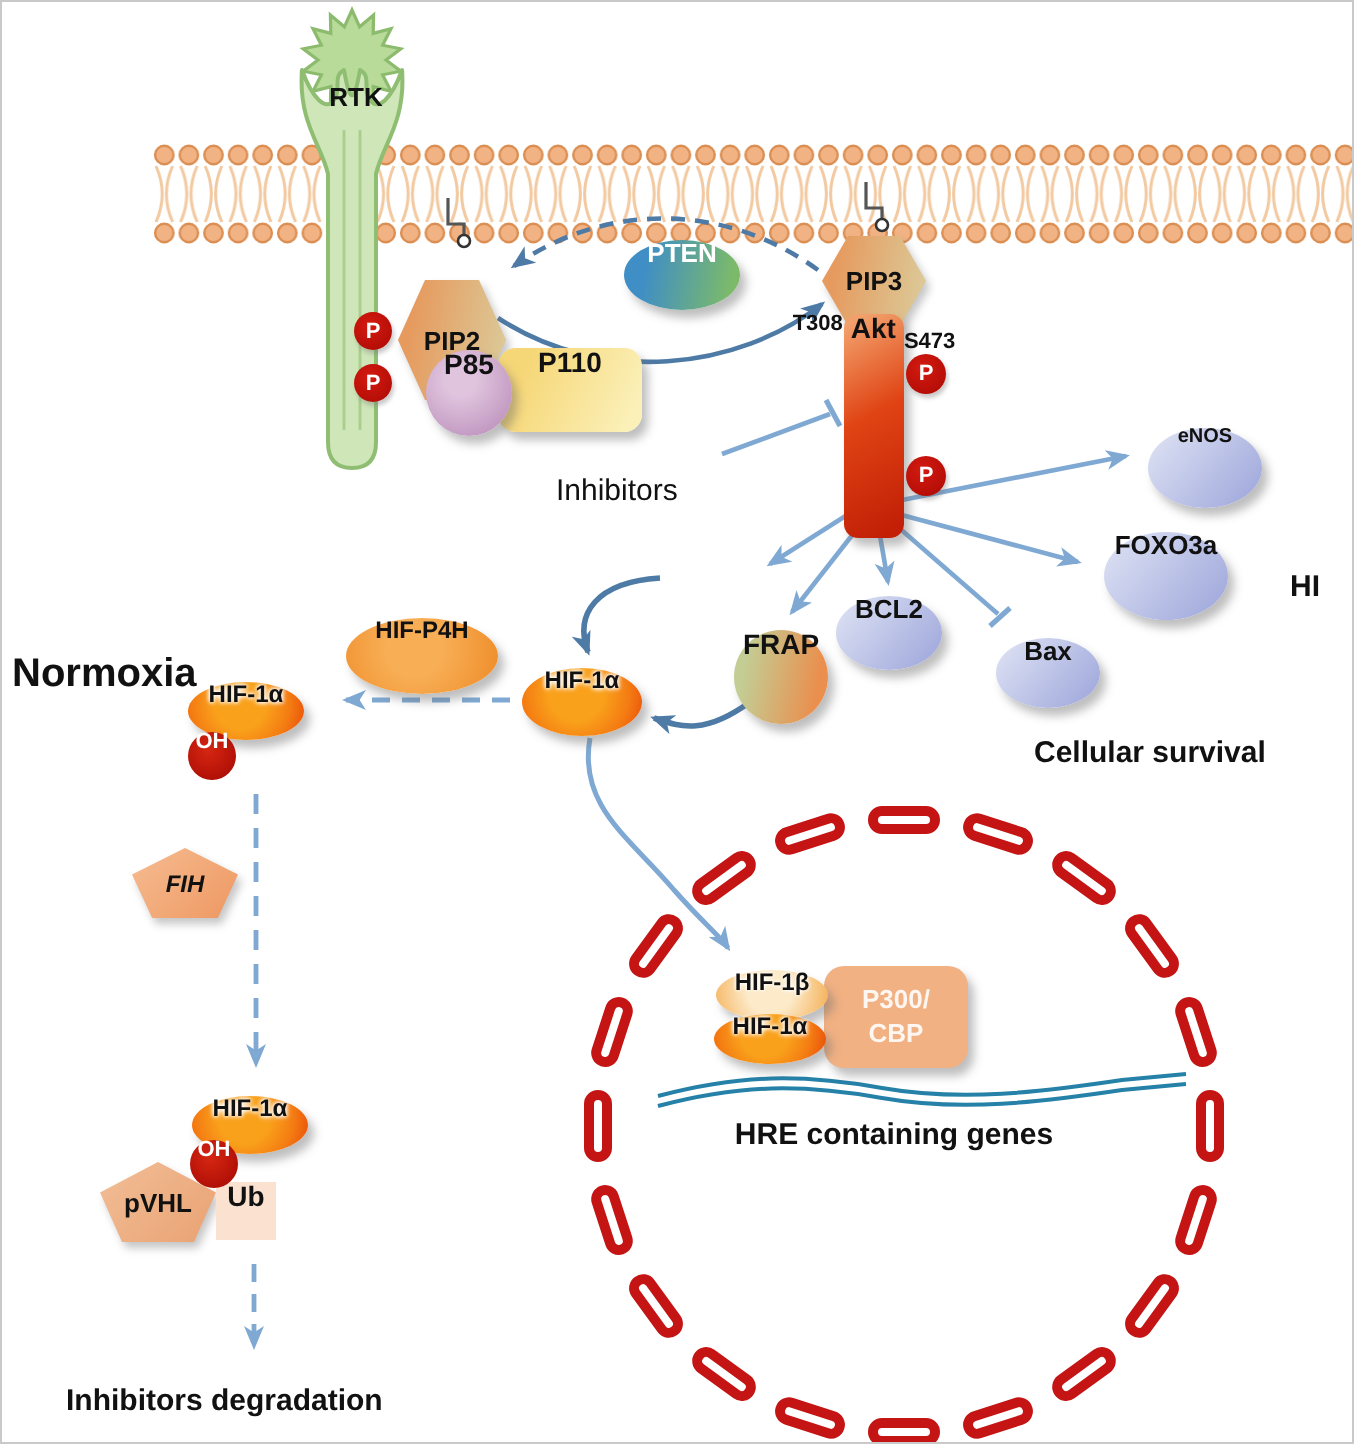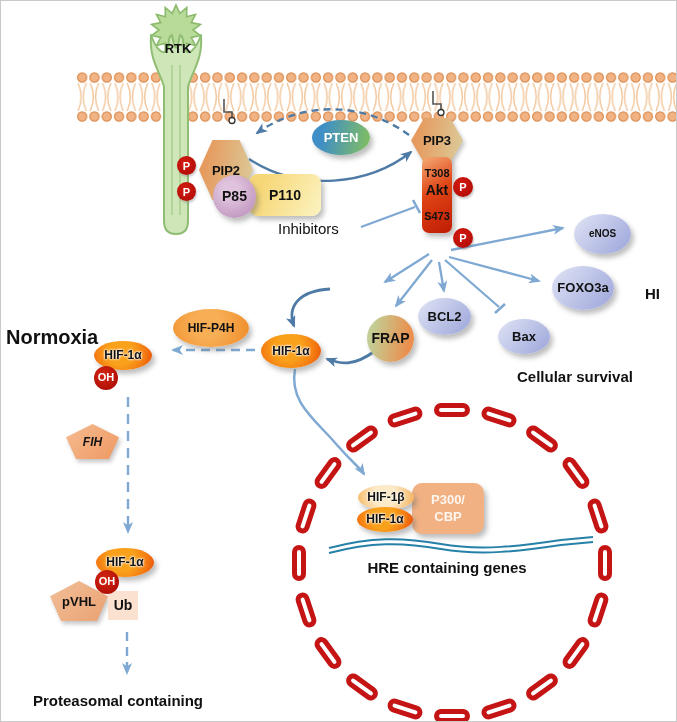--- a/index.html
+++ b/index.html
@@ -5,21 +5,21 @@
   html,body{margin:0;padding:0;background:#fff;}
   #stage{
     position:relative;width:677px;height:722px;background:#fff;
     border:1px solid #c9c9c9;box-sizing:border-box;overflow:hidden;
     font-family:"Liberation Sans",sans-serif;color:#111;
   }
   .abs{position:absolute;}
   svg{position:absolute;overflow:visible;}
   
   .node{
-    position:absolute;display:flex;align-items:center;justify-content:center;
+    position:absolute;display:flex;justify-content:center;
     font-weight:bold;color:#111;text-align:center;line-height:1.05;
   }
   .ellipse{border-radius:50%;}
   .shadow{box-shadow:3px 4px 5px rgba(110,110,110,.45);}
   .wrap{position:absolute;filter:drop-shadow(2px 3px 2px rgba(110,110,110,.40));}
   .hex{width:100%;height:100%;display:flex;align-items:center;justify-content:center;
        clip-path:polygon(25% 0,75% 0,100% 50%,75% 100%,25% 100%,0 50%);
        background:linear-gradient(100deg,#E69A5E 15%,#DCC795 90%);font-weight:bold;}
   .pent{width:100%;height:100%;display:flex;align-items:center;justify-content:center;
         clip-path:polygon(50% 0,100% 38%,81% 100%,19% 100%,0 38%);font-weight:bold;}
@@ -162,23 +162,23 @@
     <span>P110</span>
   </div>
 
   <div class="pcirc" style="left:176px;top:155px;width:19px;height:19px;font-size:11px;">
     <span>P</span>
   </div>
   <div class="pcirc" style="left:176px;top:181px;width:19px;height:19px;font-size:11px;">
     <span>P</span>
   </div>
 
-  <div class="node shadow" style="left:421px;top:156px;width:30px;height:76px;border-radius:7px;
+  <div class="node shadow" style="left:421px;top:156px;width:30px;height:112px;border-radius:7px;
               background:linear-gradient(150deg,#F2A06B 5%,#E04414 45%,#C21F06 95%);
-              flex-direction:column;justify-content:center;gap:4px;">
+              justify-content:center;gap:4px;">
     <span style="font-size:11px;">T308</span>
     <span style="font-size:14px;">Akt</span>
     <span style="font-size:11px;margin-top:9px;">S473</span>
   </div>
   <div class="pcirc" style="left:452px;top:176px;width:20px;height:20px;font-size:11px;">
     <span>P</span>
   </div>
   <div class="pcirc" style="left:452px;top:227px;width:20px;height:20px;font-size:11px;">
     <span>P</span>
   </div>
@@ -244,29 +244,29 @@
   </div>
   <div class="node shadow" style="left:411px;top:482px;width:72px;height:51px;border-radius:10px;background:#F1B183;
               color:rgba(255,255,255,.88);font-size:13px;flex-direction:column;line-height:1.3;">
     <span>P300/</span>
     <span>CBP</span>
   </div>
 
   <div class="label b" style="left:5px;top:281px;font-size:20px;margin-top:44px;">
     <span>Normoxia</span>
   </div>
-  <div class="label" style="left:277px;top:219px;font-size:15px;text-align:center;">
+  <div class="label" style="left:277px;top:236px;font-size:15px;text-align:center;">
     <span>Inhibitors</span>
   </div>
   <div class="label b" style="left:516px;top:367px;font-size:15px;">
     <span>Cellular survival</span>
   </div>
   <div class="label b" style="left:644px;top:284px;font-size:15px;">
     <span>HI</span>
   </div>
   <div class="label b" style="left:360px;top:558px;width:172px;text-align:center;font-size:15px;">
     <span>HRE containing genes</span>
   </div>
   <div class="label b" style="left:32px;top:691px;font-size:15px;">
-    <span>Proteasomal containing</span>
+    <span>Inhibitors degradation</span>
   </div>
 
 </div>
 
 </body></html>

